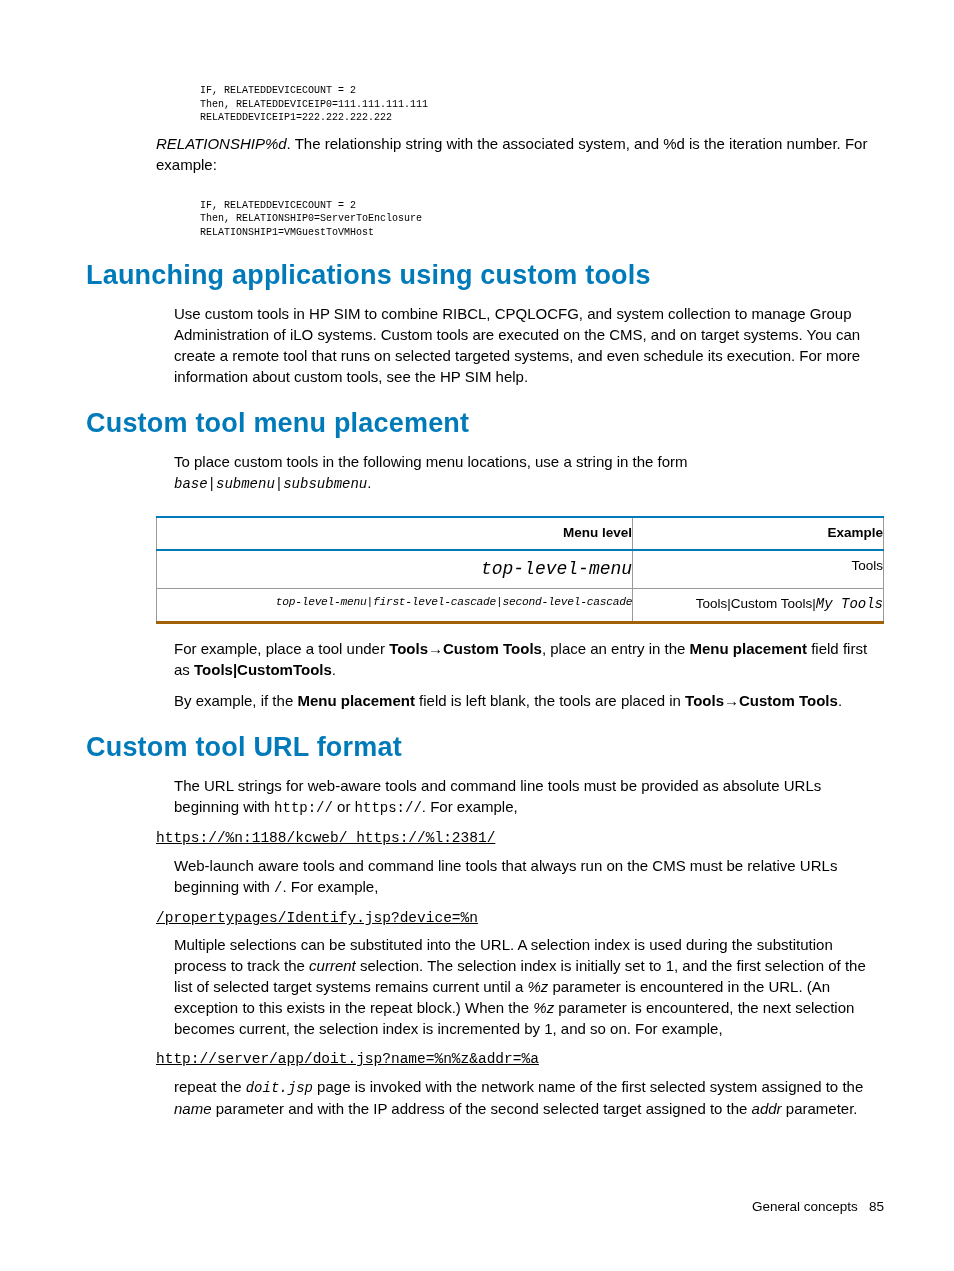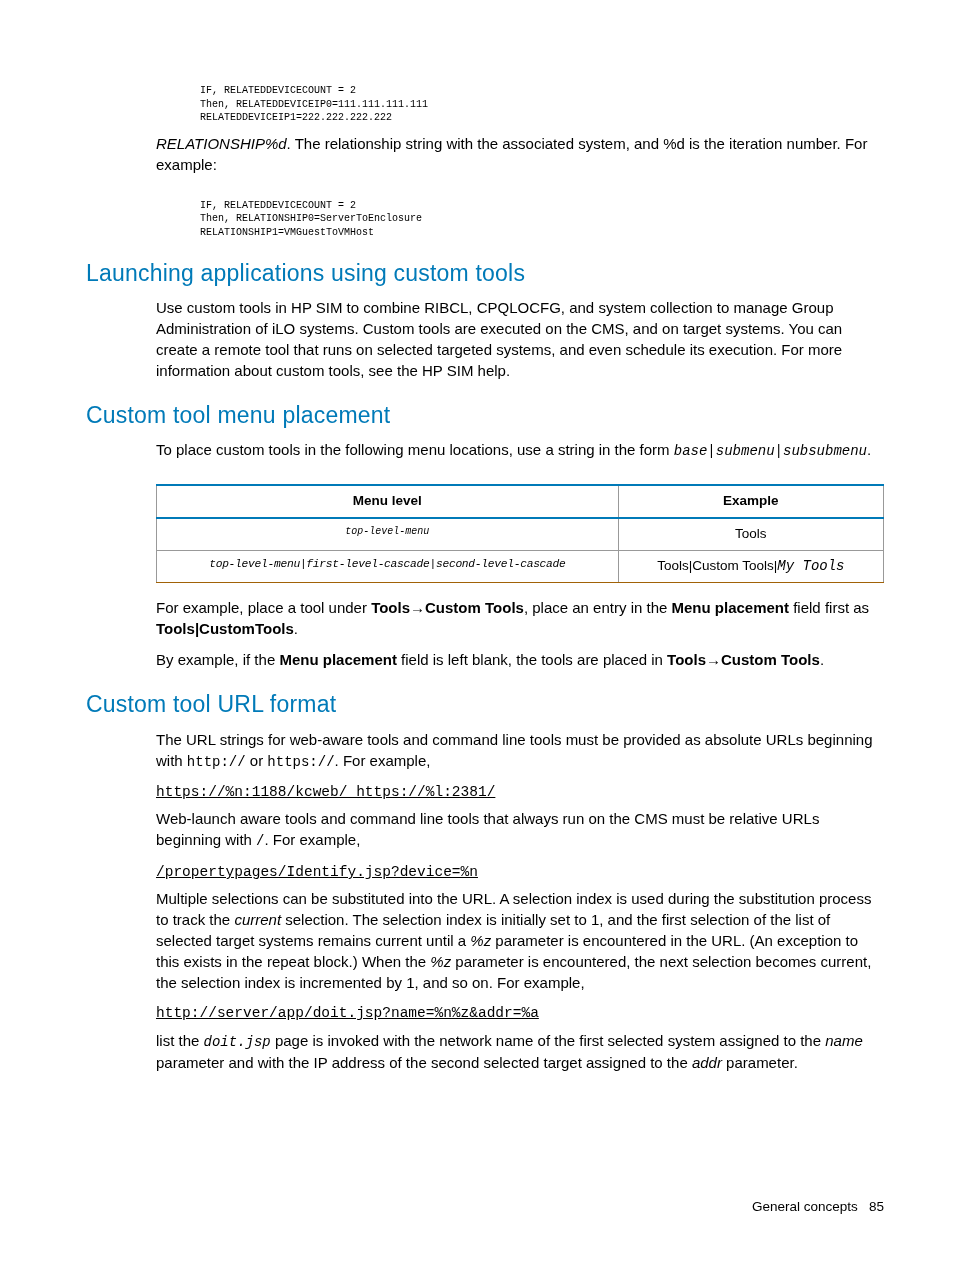--- a/index.html
+++ b/index.html
@@ -15,67 +15,67 @@
       position: relative;
     }
     .code-block {
       font-family: "Courier New", Courier, monospace;
       font-size: 10px;
       white-space: pre;
       margin: 0 0 6px 114px;
       line-height: 1.35;
     }
     .body-text {
-      margin: 0 0 10px 70px;
+      margin: 0 0 10px 88px;
       font-size: 15px;
     }
     .body-text-gap {
       margin: 8px 0 24px 70px;
       font-size: 15px;
     }
     h2.section-heading {
-      font-weight: 400;
-      font-size: 23px;
+      font-weight: 700;
+      font-size: 27px;
       color: #007ab8;
       margin: 18px 0 8px 0;
       letter-spacing: 0.2px;
     }
     .italic { font-style: italic; }
     .bold { font-weight: bold; }
     .mono { font-family: "Courier New", Courier, monospace; font-size: 14px; }
     .monoital { font-family: "Courier New", Courier, monospace; font-style: italic; font-size: 14px; }
     table.menu-table {
       border-collapse: collapse;
       margin: 22px 0 14px 70px;
       width: calc(100% - 70px);
       border-top: 2px solid #007ab8;
     }
     table.menu-table th, table.menu-table td {
-      text-align: center;
+      text-align: right;
       font-size: 13.5px;
-      padding: 6px 20px;
+      padding: 6px 0;
       border-bottom: 1px solid #999;
       border-left: 1px solid #999;
       vertical-align: top;
     }
     table.menu-table th {
       font-weight: bold;
       border-bottom: 2px solid #007ab8;
     }
     table.menu-table tr:last-child td {
-      border-bottom: 1px solid #a16207;
+      border-bottom: 3px solid #a16207;
       margin-left: 48px;
     }
     table.menu-table td:last-child, table.menu-table th:last-child {
       border-right: 1px solid #999;
     }
     table.menu-table .mono-cell {
       font-family: "Courier New", Courier, monospace;
       font-style: italic;
-      font-size: 10px;
+      font-size: 18px;
     }
     table.menu-table .mono-cell-sm {
       font-family: "Courier New", Courier, monospace;
       font-style: italic;
       font-size: 11.3px;
       letter-spacing: -0.3px;
     }
     .code-line {
       font-family: "Courier New", Courier, monospace;
       font-size: 14.5px;
@@ -145,17 +145,17 @@
 <p class="body-text">
   <span>Web-launch aware tools and command line tools that always run on the CMS must be relative URLs beginning with </span><span class="mono">/</span><span>. For example,</span>
 </p>
 
 <div class="code-line">/propertypages/Identify.jsp?device=%n</div>
 
 <p class="body-text" id="p8"><span>Multiple selections can be substituted into the URL. A selection index is used during the substitution process to track the </span><span class="italic">current</span><span> selection. The selection index is initially set to 1, and the first selection of the list of selected target systems remains current until a </span><span class="italic">%z</span><span> parameter is encountered in the URL. (An exception to this exists in the repeat block.) When the </span><span class="italic">%z</span><span> parameter is encountered, the next selection becomes current, the selection index is incremented by 1, and so on. For example,</span></p>
 
 <div class="code-line">http://server/app/doit.jsp?name=%n%z&amp;addr=%a</div>
 
-<p class="body-text" id="p9"><span>list the </span><span class="monoital">doit.jsp</span><span> page is invoked with the network name of the first selected system assigned to the </span><span class="italic">name</span><span> parameter and with the IP address of the second selected target assigned to the </span><span class="italic">addr</span><span> parameter.</span></p>
+<p class="body-text" id="p9"><span>repeat the </span><span class="monoital">doit.jsp</span><span> page is invoked with the network name of the first selected system assigned to the </span><span class="italic">name</span><span> parameter and with the IP address of the second selected target assigned to the </span><span class="italic">addr</span><span> parameter.</span></p>
 
 <div class="footer">
   <span>General concepts</span>&nbsp;&nbsp;&nbsp;<span>85</span>
 </div>
 
 </body></html>

